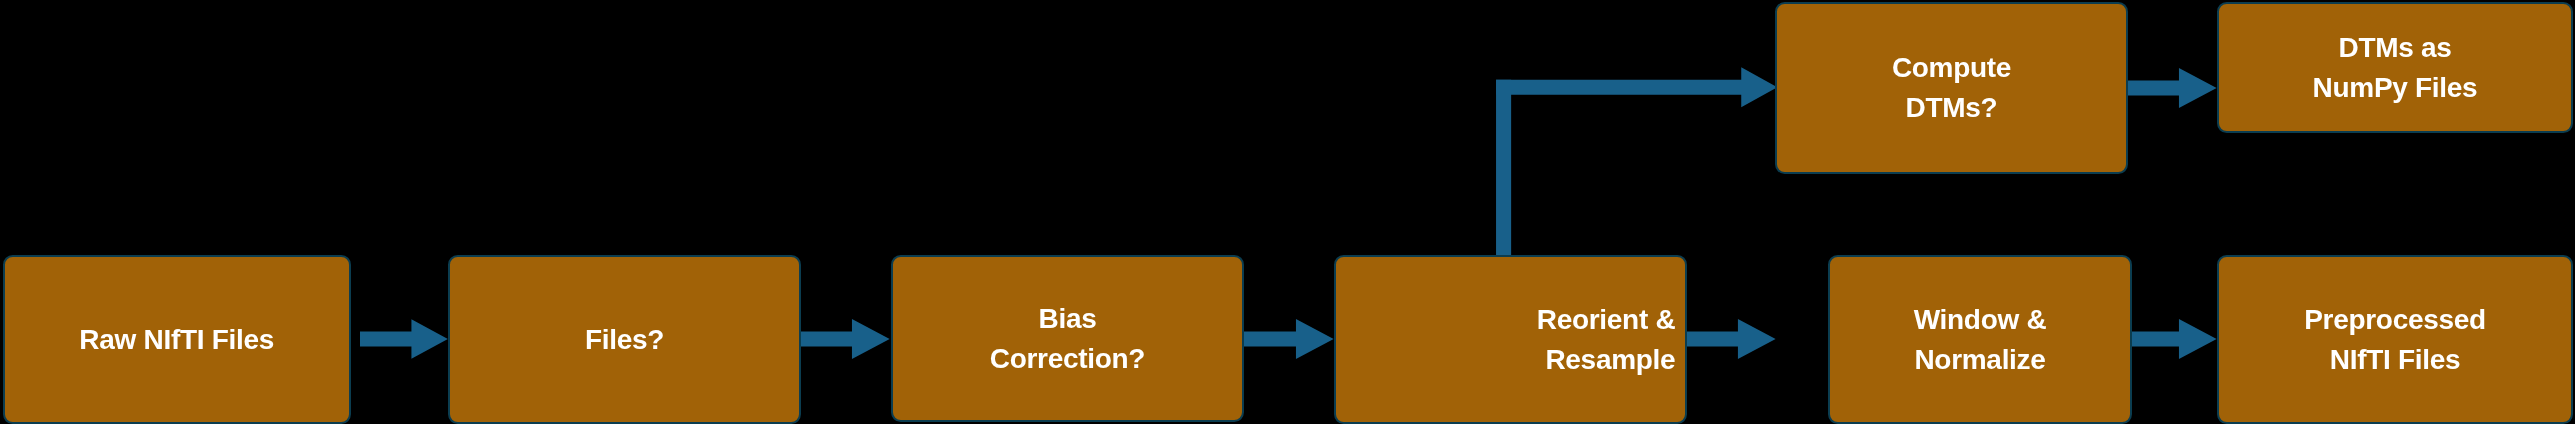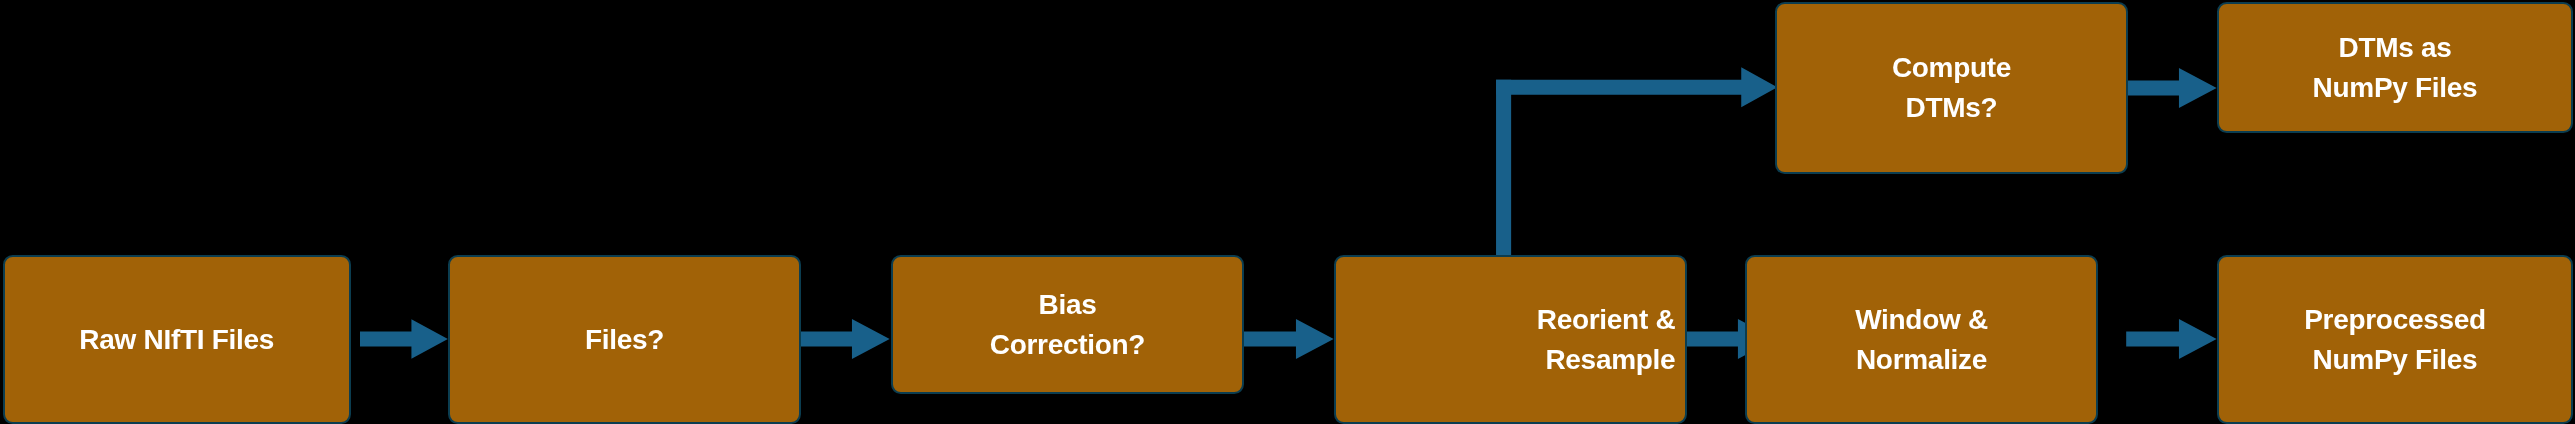--- a/index.html
+++ b/index.html
@@ -97,38 +97,38 @@
   </div>
 
   <div class="node" style="left:2.7px; top:255px; width:348px; height:169px;">
     <span class="label">Raw NIfTI Files</span>
   </div>
 
   <div class="node" style="left:448px; top:255px; width:353px; height:169px;">
     <span class="label">Files?</span>
   </div>
 
-  <div class="node" style="left:891px; top:255px; width:353px; height:139px;">
+  <div class="node" style="left:891px; top:255px; width:353px; height:167px;">
     <span class="label">Bias
 Correction?</span>
   </div>
 
   <div class="node" style="left:1334px; top:255px; width:353px; height:169px;text-align:right;">
     <span class="label">Reorient &amp;
 Resample</span>
   </div>
 
-  <div class="node" style="left:1745px; top:255px; width:353px; height:169px;">
+  <div class="node" style="left:1828px; top:255px; width:304px; height:169px;">
     <span class="label">Window &amp;
 Normalize</span>
   </div>
 
   <div class="node" style="left:2217px; top:255px; width:356px; height:169px;">
     <span class="label">Preprocessed
-NumPy Files</span>
+NIfTI Files</span>
   </div>
 
   <div class="node" style="left:1775px; top:2.2px; width:353px; height:172px;">
     <span class="label">Compute
 DTMs?</span>
   </div>
 
   <div class="node" style="left:2217px; top:2.2px; width:356px; height:131px;">
     <span class="label">DTMs as
 NumPy Files</span>

